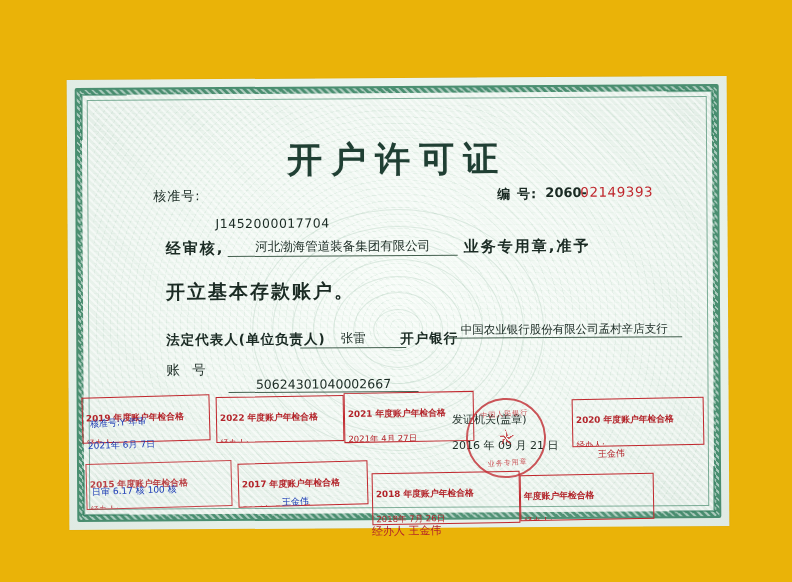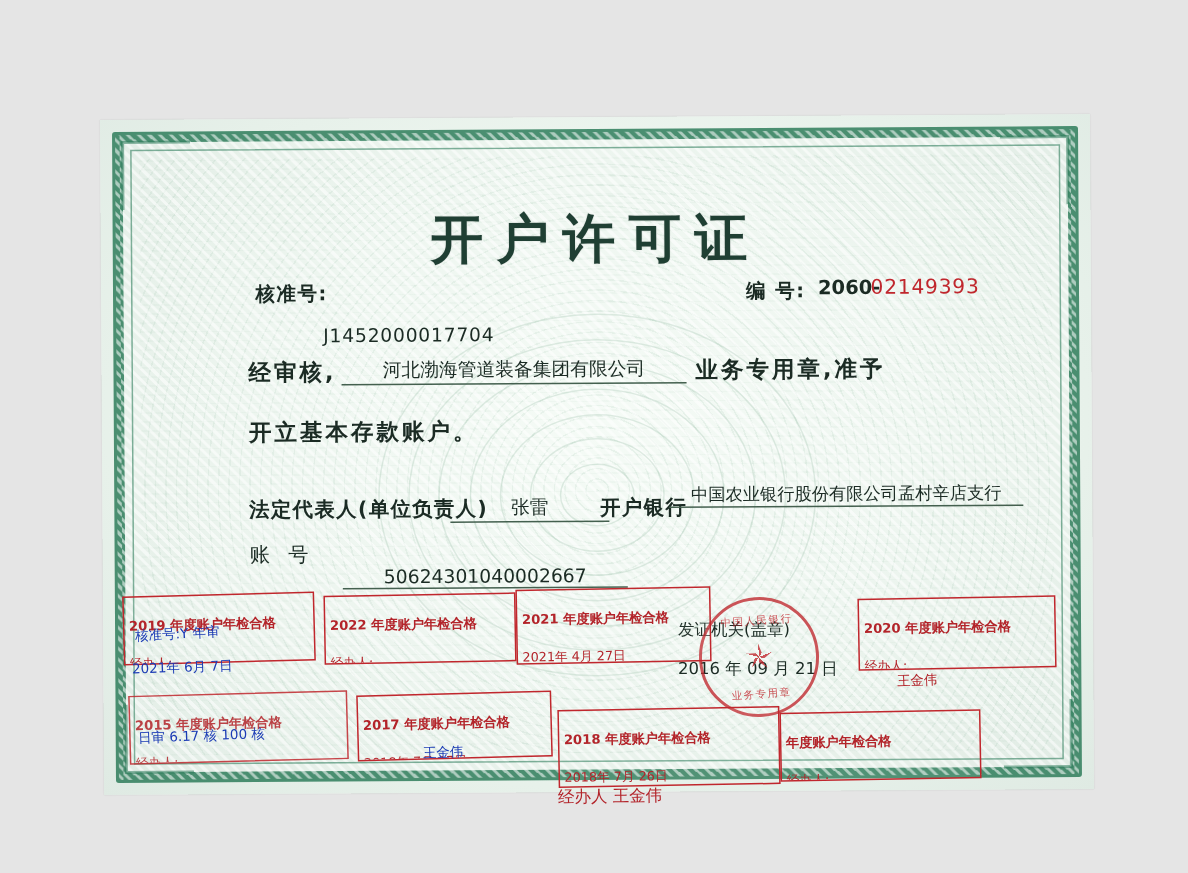--- a/index.html
+++ b/index.html
@@ -11,21 +11,21 @@
     width: 792px;
     height: 582px;
     overflow: hidden;
     font-family: "DejaVu Sans", "Liberation Sans", sans-serif;
   }
 
   #page {
     position: relative;
     width: 792px;
     height: 582px;
-    background: #e5e5e5;
+    background: #eab308;
   }
 
   
   #certificate {
     position: absolute;
     left: 68px;
     top: 78px;
     width: 660px;
     height: 450px;
     background:
@@ -109,42 +109,42 @@
     color: #1f3f33;
     text-shadow: 0 0 1px rgba(0,0,0,0.2);
   }
 
   .row {
     position: absolute;
     font-family: "DejaVu Sans", "Liberation Sans", sans-serif;
     color: #1b2b24;
     font-size: 13px;
   }
-  .label { font-weight: bold; letter-spacing: 1px; margin-left: 17px; }
+  .label { font-weight: normal; letter-spacing: 1px; }
   .filled {
     font-family: "DejaVu Sans", "Liberation Sans", sans-serif;
     font-size: 12.5px;
     color: #1b2b24;
   }
   .underline {
     border-bottom: 1px solid #44604f;
     display: inline-block;
     text-align: center;
   }
 
   #approval-row { left: 86px; top: 108px; }
   #approval-no  { left: 148px; top: 106px; font-size: 12.5px; letter-spacing: .5px; margin-top: 31px;}
   #serial-label { left: 430px; top: 108px; font-weight: bold; letter-spacing: 1px;}
   #serial-prefix{ left: 478px; top: 108px; font-weight: bold;}
   #serial-red   { left: 513px; top: 107px; color: #c0272d; font-size: 13.5px; letter-spacing: .5px;}
 
   #line1-a  { left: 98px;  top: 160px; font-size: 15px; font-weight: bold; letter-spacing: 2px;}
   #company  { left: 160px; top: 160px; width: 230px; }
   #line1-b  { left: 396px; top: 160px; font-size: 15px; font-weight: bold; letter-spacing: 2px;}
-  #line2    { left: 98px;  top: 200px; font-size: 15px; font-weight: bold; letter-spacing: 2px;}
+  #line2    { left: 98px;  top: 200px; font-size: 19px; font-weight: bold; letter-spacing: 2px;}
 
   #rep-label   { left: 98px;  top: 252px; font-size: 13.5px; font-weight: bold; letter-spacing: 1px;}
   #rep-name    { left: 232px; top: 252px; width: 106px;}
   #bank-label  { left: 332px; top: 252px; font-size: 13.5px; font-weight: bold; letter-spacing: 1px;}
   #bank-name   { left: 378px; top: 245px; width: 236px; font-size: 11.5px;}
 
   #acct-label  { left: 98px;  top: 282px; font-size: 13.5px; font-weight: normal; letter-spacing: 4px; text-align: right;}
   #acct-number { left: 160px; top: 298px; width: 190px;}
 
   

